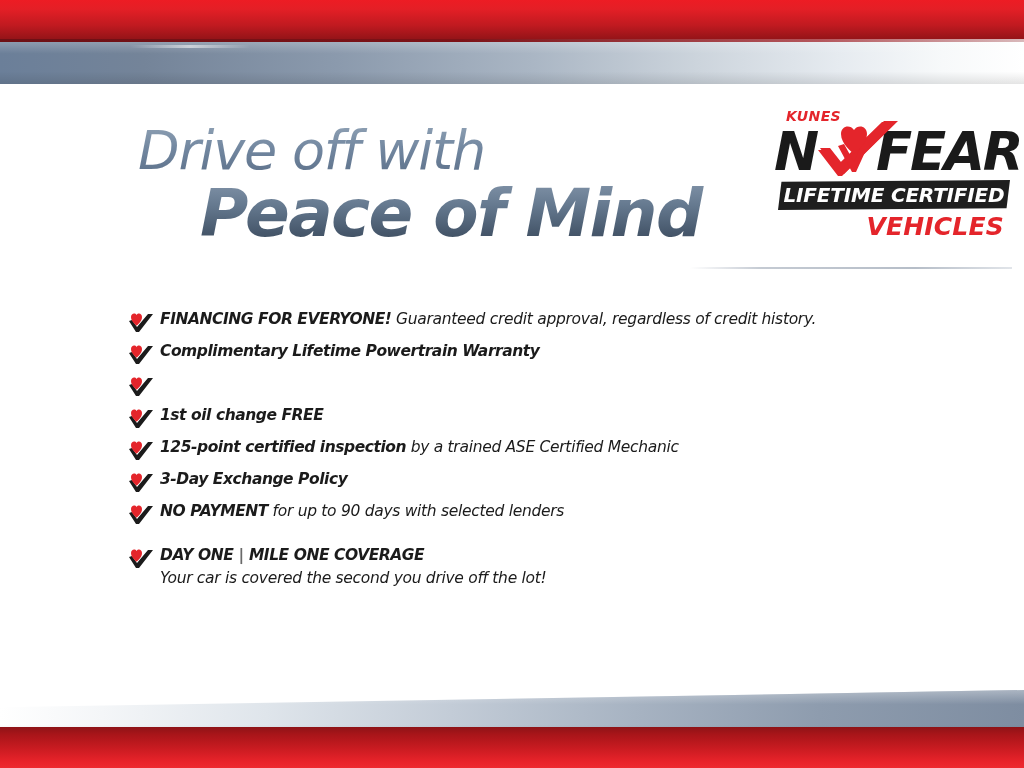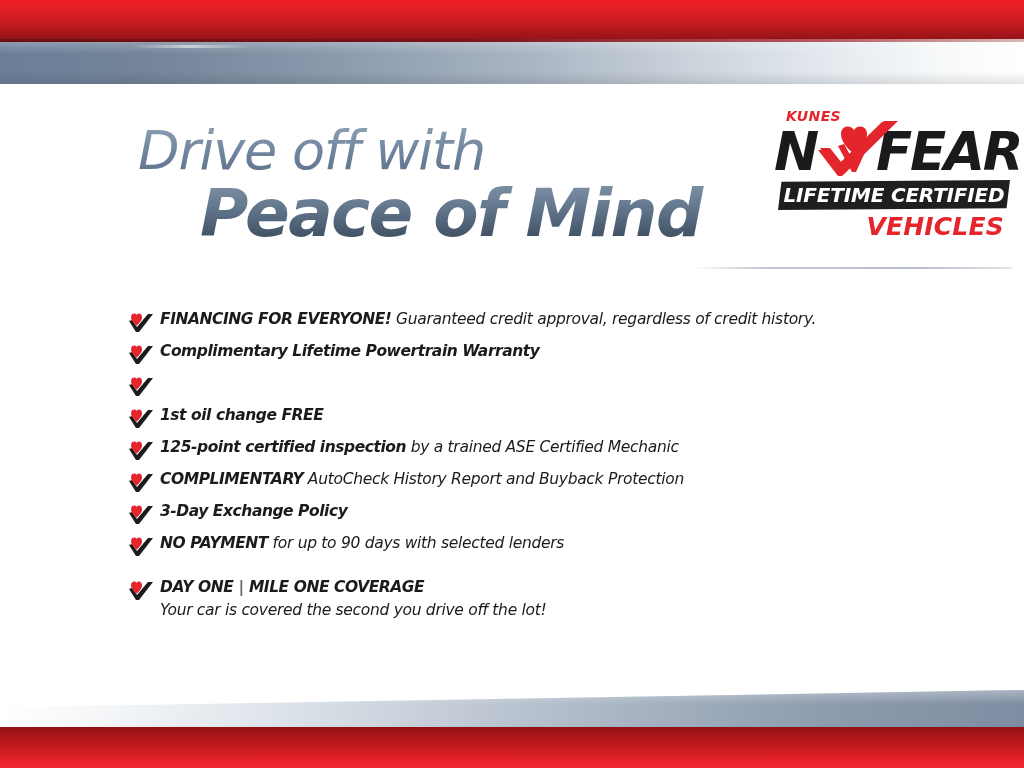--- a/index.html
+++ b/index.html
@@ -335,27 +335,20 @@
     </div>
 
     <div class="bullet-row">
       <svg class="bullet-icon" viewBox="0 0 26 22">
         <path d="M1 9 L8 20 L11 20 L25 2 L20 2 L9 15 L4 8 Z" fill="#1b1b1b"></path>
         <path d="M3 5 C3 1.5, 7 0.5, 8.6 3 C10.2 0.5, 14 1.5, 14 5 C14 9.5, 9.4 13, 8.6 13.8 C7.8 13, 3 9.5, 3 5 Z" fill="#e4252b"></path>
       </svg>
       <div class="bullet-text"><span class="b">125-point certified inspection</span><span> by a trained ASE Certified Mechanic</span></div>
     </div>
 
-    <div class="bullet-row">
-      <svg class="bullet-icon" viewBox="0 0 26 22">
-        <path d="M1 9 L8 20 L11 20 L25 2 L20 2 L9 15 L4 8 Z" fill="#1b1b1b"></path>
-        <path d="M3 5 C3 1.5, 7 0.5, 8.6 3 C10.2 0.5, 14 1.5, 14 5 C14 9.5, 9.4 13, 8.6 13.8 C7.8 13, 3 9.5, 3 5 Z" fill="#e4252b"></path>
-      </svg>
-      <div class="bullet-text"><span class="b">COMPLIMENTARY</span><span> AutoCheck History Report and Buyback Protection</span></div>
-    </div>
 
     <div class="bullet-row">
       <svg class="bullet-icon" viewBox="0 0 26 22">
         <path d="M1 9 L8 20 L11 20 L25 2 L20 2 L9 15 L4 8 Z" fill="#1b1b1b"></path>
         <path d="M3 5 C3 1.5, 7 0.5, 8.6 3 C10.2 0.5, 14 1.5, 14 5 C14 9.5, 9.4 13, 8.6 13.8 C7.8 13, 3 9.5, 3 5 Z" fill="#e4252b"></path>
       </svg>
       <div class="bullet-text"><span class="b">3-Day Exchange Policy</span><span></span></div>
     </div>
 
     <div class="bullet-row">

